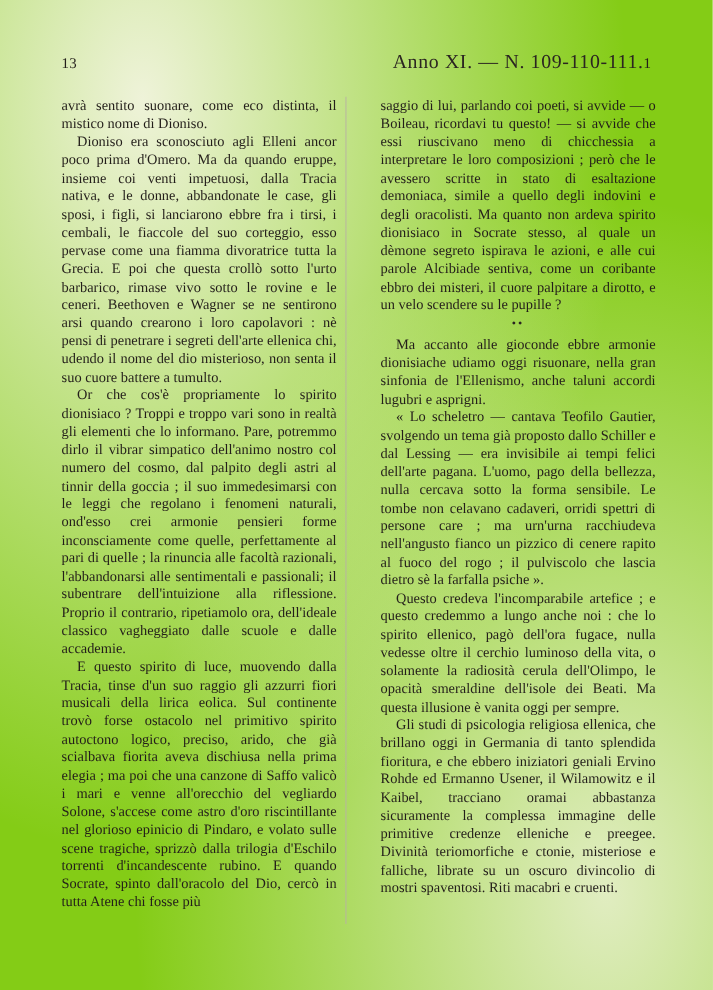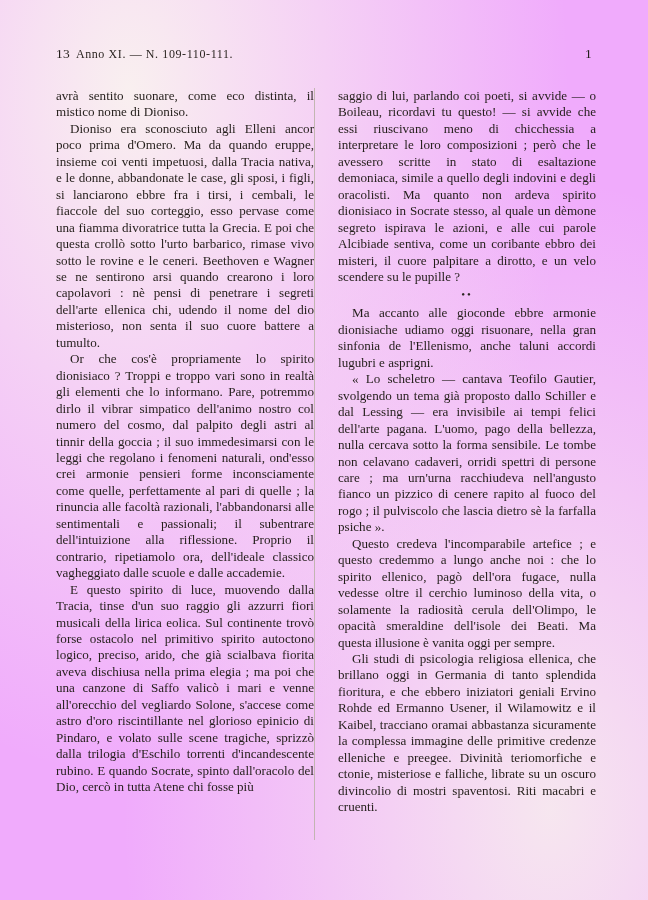--- a/index.html
+++ b/index.html
@@ -13,21 +13,21 @@
     font-family: "Liberation Serif", serif;
     color: #241f1b;
     position: relative;
     overflow: hidden;
   }
   .page {
     position: absolute;
     left: 0; top: 0;
     width: 648px;
     height: 900px;
-    background: #f0abfc;
+    background: #84cc16;
   }
   
   .paper-tint {
     position: absolute;
     inset: 0;
     background:
       radial-gradient(ellipse at 20% 10%, rgba(250,247,238,0.9) 0%, rgba(253,252,248,0) 60%),
       radial-gradient(ellipse at 85% 90%, rgba(248,245,236,0.8) 0%, rgba(253,252,248,0) 55%);
     pointer-events: none;
   }
@@ -38,36 +38,36 @@
     top: 46px;
     width: 536px;
     height: 22px;
     display: flex;
     align-items: baseline;
     justify-content: space-between;
     font-size: 13.5px;
     letter-spacing: 0.2px;
   }
   .header .running-title {
-    font-size: 12px;
+    font-size: 18px;
     letter-spacing: 0.6px;
     color: #2b2521;
     flex: 1;
-    text-align: left;
+    text-align: right;
     padding-left: 6px;
   }
 
   .columns {
     position: absolute;
     left: 56px;
     top: 88px;
     width: 540px;
     height: 752px;
     display: flex;
-    gap: 24px;
+    gap: 40px;
   }
   .col {
     width: 258px;
     position: relative;
   }
   .rule {
     position: absolute;
     left: 314px;
     top: 88px;
     width: 1px;

